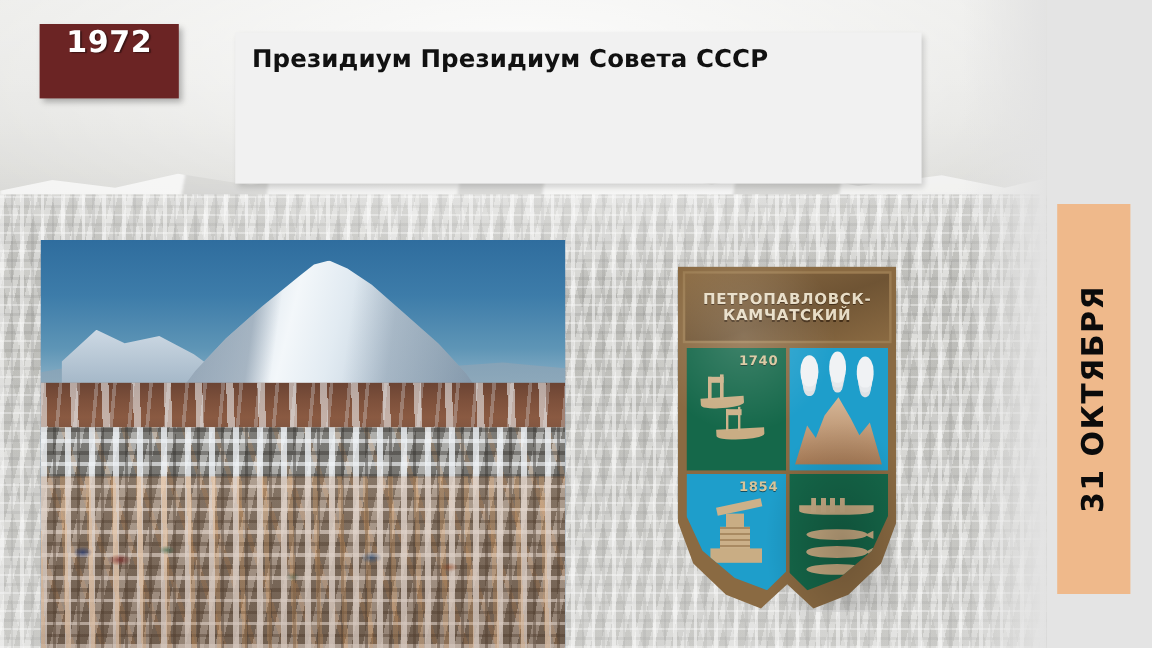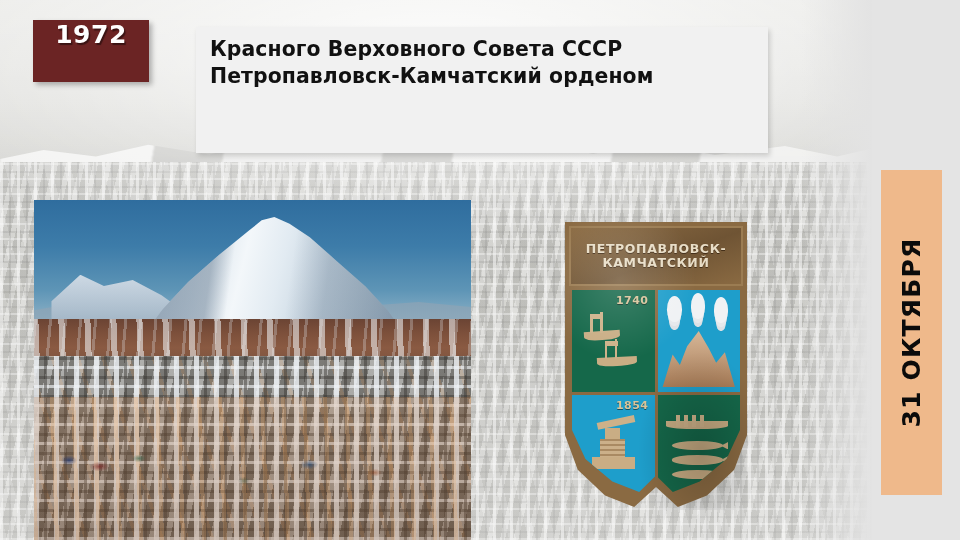--- a/index.html
+++ b/index.html
@@ -244,22 +244,21 @@
     <div class="bg-city"></div>
     <div class="bg-haze"></div>
     <div class="bg-right-fade"></div>
   </div>
 
   <div class="year-badge">
     <span>1972</span>
   </div>
 
   <div class="text-card">
-    <p>Красного Верховного Совета СССР</p>
-    <p>Петропавловск-Камчатский орденом</p>
+    <p>Президиум Президиум Совета СССР</p>
   </div>
 
   <div class="photo">
     <div class="ph-sky"></div>
     <div class="ph-far"></div>
     <div class="volcano-side"></div>
     <div class="volcano"></div>
     <div class="volcano-shade"></div>
     <div class="ph-tundra"></div>
     <div class="ph-tundra-snow"></div>

